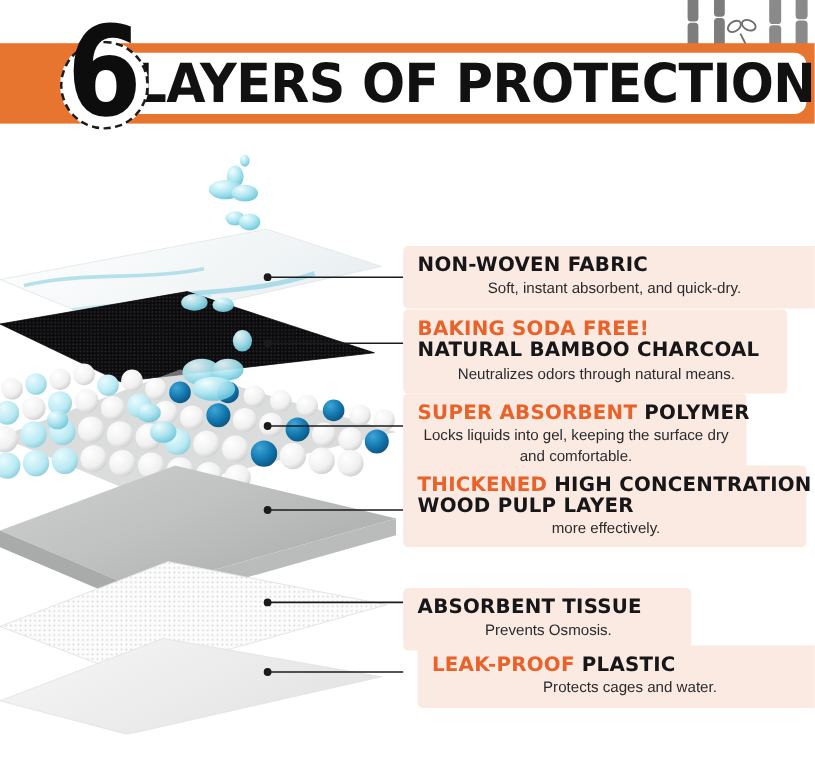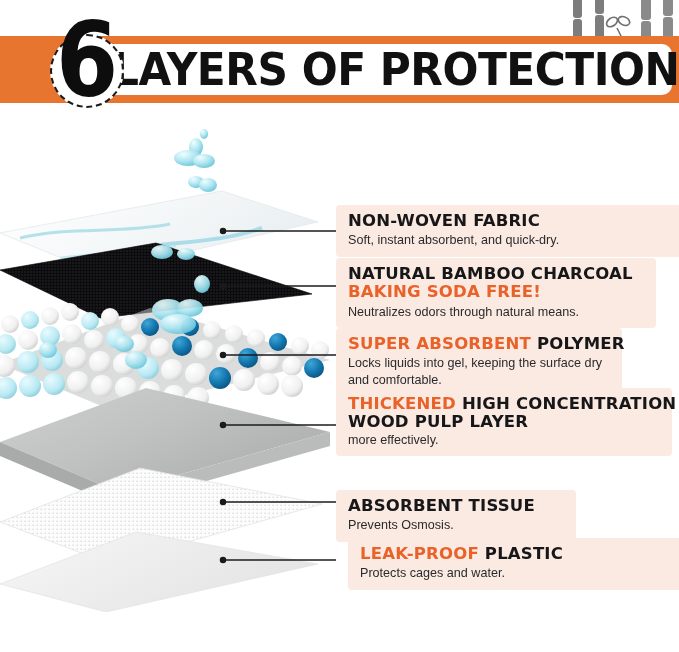--- a/index.html
+++ b/index.html
@@ -112,20 +112,21 @@
     line-height: 1.12;
     white-space: nowrap;
   }
   .info-head .hl { color: #E8622A; }
   .info-sub {
     font-family: "Liberation Sans", sans-serif;
     font-size: 12.6px;
     color: #2a2a2e;
     line-height: 1.28;
     margin-top: 2px;
+    text-align: center;
   }
   .b1 { left: 336px; top: 205px; width: 350px; }
   .b2 { left: 336px; top: 258px; width: 320px; }
   .b3 { left: 336px; top: 328px; width: 286px; }
   .b4 { left: 336px; top: 388px; width: 336px; }
   .b5 { left: 336px; top: 490px; width: 240px; }
   .b6 { left: 348px; top: 538px; width: 352px; }
 </style>
 </head>
 <body>
@@ -354,24 +355,24 @@
 
 <div class="info-block b1">
   <div class="info-head">
     <span>NON-WOVEN FABRIC</span>
   </div>
   <div class="info-sub">Soft, instant absorbent, and quick-dry.</div>
 </div>
 
 <div class="info-block b2">
   <div class="info-head">
+    <span class="hl">BAKING SODA FREE!</span>
+  </div>
+  <div class="info-head">
     <span>NATURAL BAMBOO CHARCOAL</span>
-  </div>
-  <div class="info-head">
-    <span class="hl">BAKING SODA FREE!</span>
   </div>
   <div class="info-sub">Neutralizes odors through natural means.</div>
 </div>
 
 <div class="info-block b3">
   <div class="info-head">
     <span class="hl">SUPER ABSORBENT</span>
     <span>POLYMER</span>
   </div>
   <div class="info-sub">Locks liquids into gel, keeping the surface dry</div>

